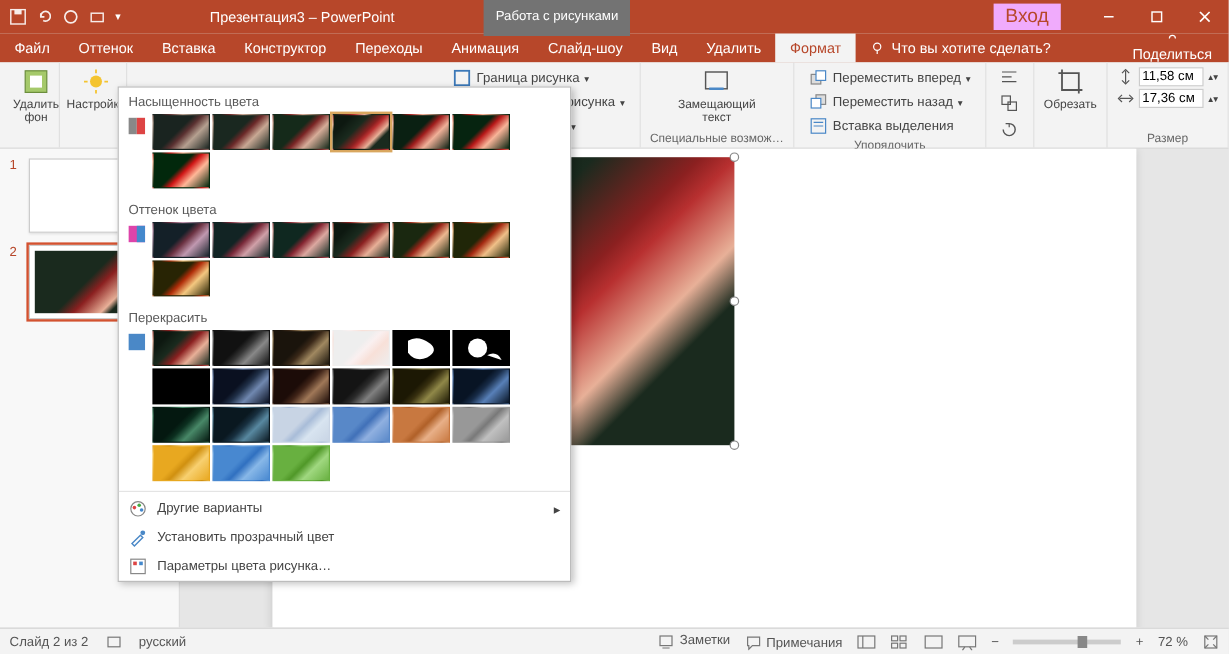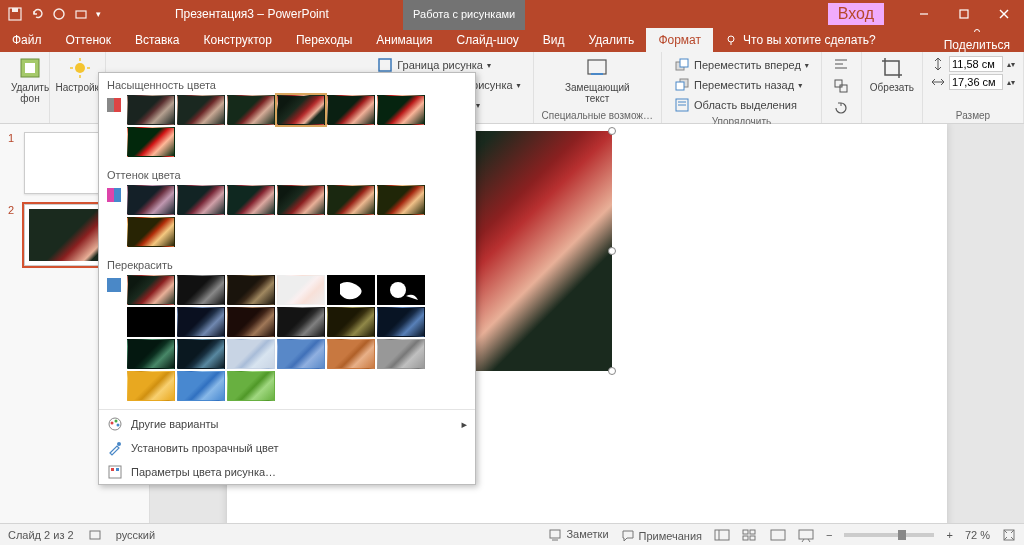--- a/index.html
+++ b/index.html
@@ -261,21 +261,21 @@
           <span style="font-size:8px">▾</span>
         </div>
       <div class="smallrow">
           <span class="ic">
             <svg width="16" height="16">
               <rect x="2" y="2" width="12" height="12" fill="none" stroke="#4a88c7"></rect>
               <line x1="4" y1="5" x2="12" y2="5" stroke="#4a88c7"></line>
               <line x1="4" y1="8" x2="12" y2="8" stroke="#4a88c7"></line>
             </svg>
           </span>
-          <span>Область выделения</span>
+          <span>Вставка выделения</span>
         </div>
     </div>
     <div class="rgroup-label">Упорядочить</div>
   </div>
   <div class="rgroup" style="width:40px">
     <div class="stack" style="gap:6px;align-items:center">
       <span class="ic">
           <svg width="16" height="16">
             <line x1="2" y1="4" x2="14" y2="4" stroke="#555"></line>
             <line x1="2" y1="8" x2="10" y2="8" stroke="#555"></line>

